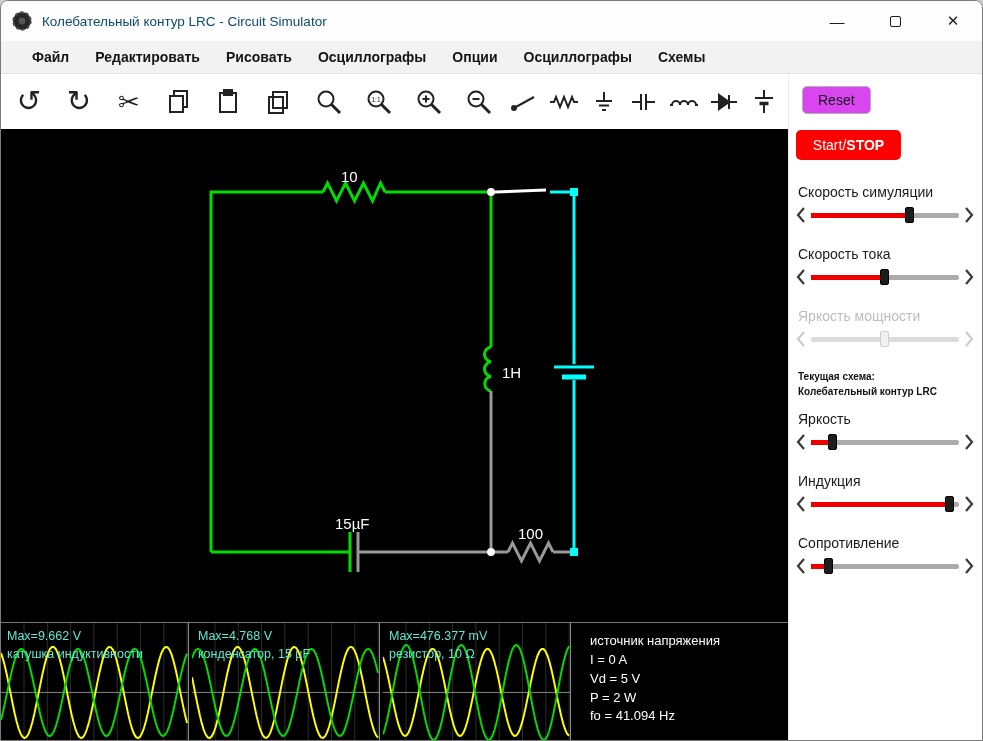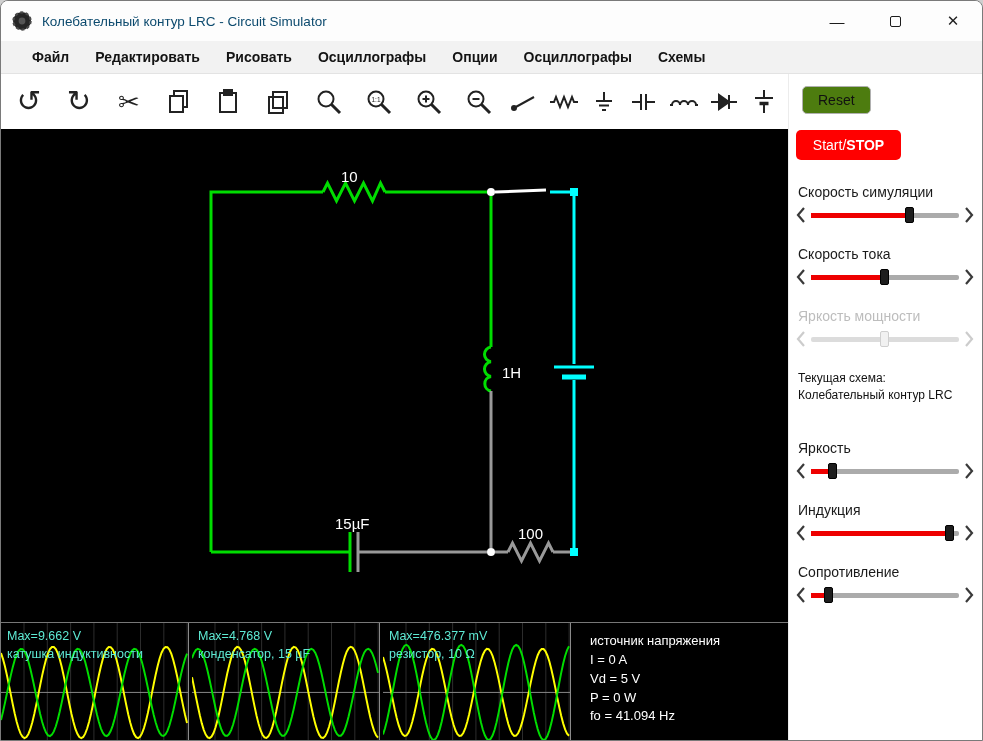--- a/index.html
+++ b/index.html
@@ -39,42 +39,42 @@
   
   .scopes { height:121px; background:#000; border-top:1px solid #777; display:flex; flex:none; }
   .scope { width:188px; flex:none; position:relative; border-right:1px solid #8a8a8a; margin-right:3px; }
   .scope svg { position:absolute; inset:0; width:100%; height:100%; }
   .scope-label { position:absolute; top:5px; left:6px; color:#5eead4; font-size:12.5px;
                  line-height:1.4; z-index:2; white-space:nowrap; }
   .info-panel { color:#fff; font-size:13px; padding:9px 0 0 16px; line-height:1.45; }
 
   
   .sidebar { flex:1; background:#fff; border-left:1px solid #ececec; padding:10px 8px 0 7px; }
-  .btn-reset { display:inline-block; background:#4d7c0f; border:1px solid #b0b0b0; border-radius:5px;
+  .btn-reset { display:inline-block; background:#d946ef; border:1px solid #b0b0b0; border-radius:5px;
                padding:5px 15px; font-size:14px; color:#111; margin:2px 0 16px 6px; cursor:default; }
   .btn-startstop { width:105px; background:#ff0000; color:#fff; border:none; border-radius:5px;
                    padding:7px 0; font-size:14px; text-align:center; margin-bottom:24px; cursor:default; }
   .btn-startstop .stop { font-weight:bold; }
 
   .slider-group { margin-bottom:21px; }
   .slider-label { font-size:14px; color:#1a1a1a; margin:0 0 5px 2px; }
   .slider-row { display:flex; align-items:center; height:20px; }
   .arrow { color:#3a3a3a; display:flex; align-items:center; flex:none; }
   .arrow svg { stroke:currentColor; fill:none; stroke-width:2.2; }
   .track-wrap { flex:1; position:relative; height:18px; margin:0 5px; }
   .track { position:absolute; top:7px; left:0; right:0; height:5px; background:#ababab; border-radius:2px; }
   .fill  { position:absolute; top:7px; left:0; height:5px; background:#ee0000; }
   .thumb { position:absolute; top:1px; width:9px; height:16px; background:#1d1d1d;
            border:1px solid #000; border-radius:2px; }
   .slider-group.disabled .slider-label { color:#bdbdbd; }
   .slider-group.disabled .track { background:#dcdcdc; }
   .slider-group.disabled .thumb { background:#f1f1f1; border-color:#cfcfcf; }
   .slider-group.disabled .arrow { color:#cccccc; }
 
-  .current-circuit { font-size:12px; color:#111; line-height:1.45; margin:2px 0 35px 2px; }
+  .current-circuit { font-size:10px; color:#111; line-height:1.45; margin:2px 0 12px 2px;font-weight:bold; }
 </style>
 </head>
 <body>
 
 <div class="window">
 
   <div class="titlebar">
     <svg class="app-icon" viewBox="0 0 22 22">
       <circle cx="11" cy="11" r="9" fill="#262626"></circle>
       <circle cx="11" cy="11" r="8.6" fill="none" stroke="#4a4a4a" stroke-width="2.2" stroke-dasharray="3 2.5"></circle>
@@ -317,21 +317,21 @@
               <line x1="190.10000000000002" y1="0" x2="190.10000000000002" y2="121" stroke="#2e2e2e" stroke-width="1"></line>
               <line x1="0" y1="70" x2="191" y2="70" stroke="#8a8a8a" stroke-width="1"></line>
               <path d="M0 34.4 L2 41.1 L4 49.1 L6 58.2 L8 67.9 L10 77.7 L12 87.2 L14 95.7 L16 103.0 L18 108.6 L20 112.3 L22 113.9 L24 113.4 L26 110.6 L28 105.8 L30 99.3 L32 91.3 L34 82.2 L36 72.5 L38 62.7 L40 53.2 L42 44.6 L44 37.3 L46 31.6 L48 27.8 L50 26.1 L52 26.6 L54 29.2 L56 33.9 L58 40.4 L60 48.4 L62 57.4 L64 67.1 L66 76.9 L68 86.4 L70 95.0 L72 102.4 L74 108.2 L76 112.1 L78 113.9 L80 113.5 L82 110.9 L84 106.3 L86 99.9 L88 92.0 L90 83.0 L92 73.4 L94 63.5 L96 54.0 L98 45.3 L100 37.9 L102 32.0 L104 28.0 L106 26.1 L108 26.4 L110 28.9 L112 33.4 L114 39.8 L116 47.6 L118 56.6 L120 66.2 L122 76.0 L124 85.5 L126 94.3 L128 101.8 L130 107.8 L132 111.8 L134 113.8 L136 113.6 L138 111.2 L140 106.8 L142 100.5 L144 92.8 L146 83.8 L148 74.2 L150 64.4 L152 54.9 L154 46.1 L156 38.5 L158 32.5 L160 28.3 L162 26.2 L164 26.3 L166 28.6 L168 33.0 L170 39.1 L172 46.9 L174 55.8 L176 65.3 L178 75.2 L180 84.7 L182 93.6 L184 101.2 L186 107.3 L188 111.6 L190 113.7" fill="none" stroke="#ffff00" stroke-width="2"></path>
               <path d="M0 112.4 L2 106.4 L4 98.5 L6 89.2 L8 79.0 L10 68.3 L12 57.7 L14 47.7 L16 38.8 L18 31.5 L20 26.1 L22 22.9 L24 22.0 L26 23.5 L28 27.4 L30 33.3 L32 41.1 L34 50.3 L36 60.5 L38 71.2 L40 81.8 L42 91.9 L44 100.8 L46 108.2 L48 113.7 L50 117.0 L52 118.0 L54 116.6 L56 112.8 L58 107.0 L60 99.3 L62 90.1 L64 79.9 L66 69.3 L68 58.6 L70 48.6 L72 39.6 L74 32.1 L76 26.5 L78 23.1 L80 22.0 L82 23.3 L84 26.9 L86 32.7 L88 40.4 L90 49.5 L92 59.6 L94 70.3 L96 80.9 L98 91.0 L100 100.1 L102 107.6 L104 113.3 L106 116.8 L108 118.0 L110 116.8 L112 113.3 L114 107.6 L116 100.0 L118 90.9 L120 80.8 L122 70.2 L124 59.5 L126 49.4 L128 40.3 L130 32.7 L132 26.9 L134 23.3 L136 22.0 L138 23.1 L140 26.5 L142 32.1 L144 39.6 L146 48.6 L148 58.7 L150 69.3 L152 80.0 L154 90.2 L156 99.3 L158 107.0 L160 112.9 L162 116.6 L164 118.0 L166 117.0 L168 113.7 L170 108.2 L172 100.7 L174 91.8 L176 81.8 L178 71.1 L180 60.5 L182 50.3 L184 41.1 L186 33.3 L188 27.3 L190 23.5" fill="none" stroke="#00dd00" stroke-width="2"></path>
             </svg>
         </div>
         <div class="info-panel">
           <div>источник напряжения</div>
           <div>I = 0 A</div>
           <div>Vd = 5 V</div>
-          <div>P = 0 W</div>
+          <div>P = 2 W</div>
           <div>fo = 41.094 Hz</div>
         </div>
       </div>
     </div>
 
     <div class="sidebar">
       <div>
         <span class="btn-reset">Reset</span>
       </div>
       <div class="btn-startstop">

